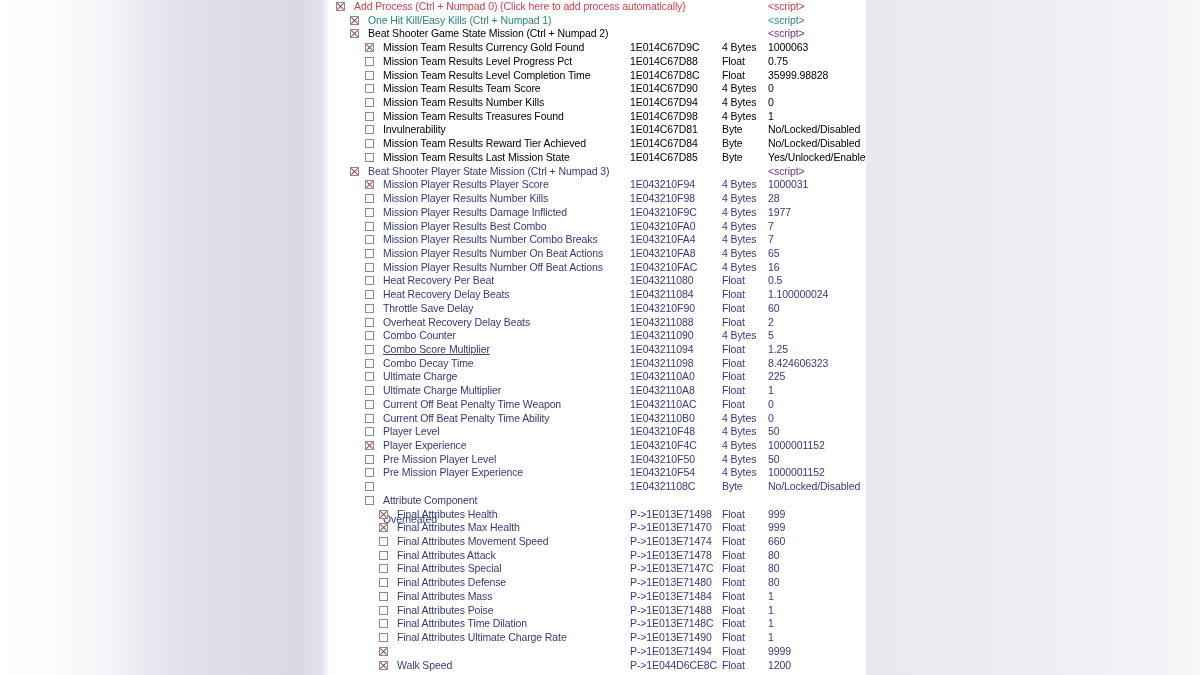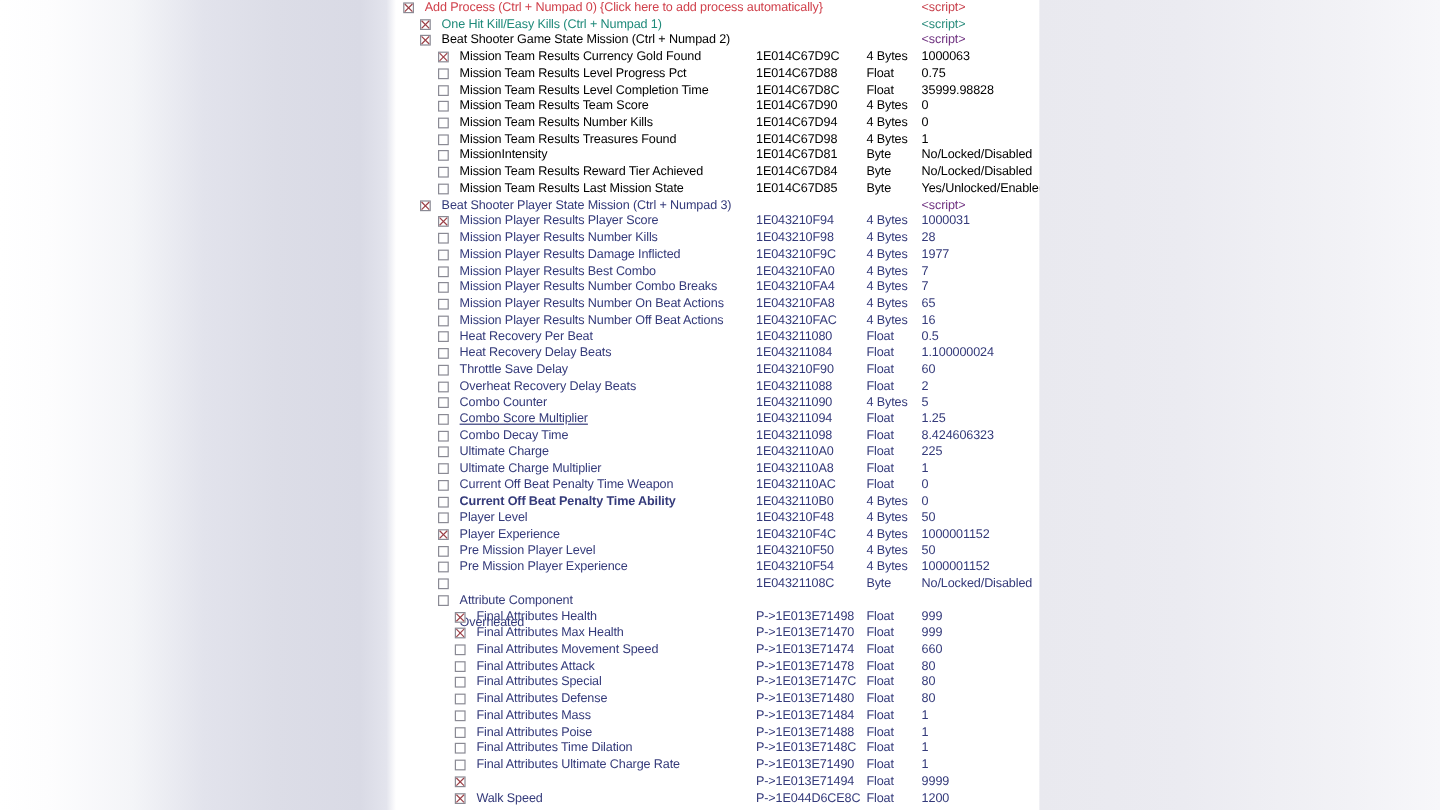--- a/index.html
+++ b/index.html
@@ -158,21 +158,21 @@
       </div>
       <div class="row">
         <div class="cb" style="left: 35px;"></div>
         <span class="desc c-purple" style="left: 53px;">Mission Team Results Treasures Found</span>
         <span class="addr c-purple">1E014C67D98</span>
         <span class="type c-purple">4 Bytes</span>
         <span class="val c-purple">1</span>
       </div>
       <div class="row">
         <div class="cb" style="left: 35px;"></div>
-        <span class="desc c-purple" style="left: 53px;">MissionIntensity</span>
+        <span class="desc c-purple" style="left: 53px;">Invulnerability</span>
         <span class="addr c-purple">1E014C67D81</span>
         <span class="type c-purple">Byte</span>
         <span class="val c-purple">No/Locked/Disabled</span>
       </div>
       <div class="row">
         <div class="cb" style="left: 35px;"></div>
         <span class="desc c-purple" style="left: 53px;">Mission Team Results Reward Tier Achieved</span>
         <span class="addr c-purple">1E014C67D84</span>
         <span class="type c-purple">Byte</span>
         <span class="val c-purple">No/Locked/Disabled</span>
@@ -305,21 +305,21 @@
       </div>
       <div class="row">
         <div class="cb" style="left: 35px;"></div>
         <span class="desc c-navy" style="left: 53px;">Current Off Beat Penalty Time Weapon</span>
         <span class="addr c-navy">1E0432110AC</span>
         <span class="type c-navy">Float</span>
         <span class="val c-navy">0</span>
       </div>
       <div class="row">
         <div class="cb" style="left: 35px;"></div>
-        <span class="desc c-navy" style="left: 53px; font-weight: bold;">Current Off Beat Penalty Time Ability</span>
+        <span class="desc c-navy" style="left: 53px;">Current Off Beat Penalty Time Ability</span>
         <span class="addr c-navy">1E0432110B0</span>
         <span class="type c-navy">4 Bytes</span>
         <span class="val c-navy">0</span>
       </div>
       <div class="row">
         <div class="cb" style="left: 35px;"></div>
         <span class="desc c-navy" style="left: 53px;">Player Level</span>
         <span class="addr c-navy">1E043210F48</span>
         <span class="type c-navy">4 Bytes</span>
         <span class="val c-navy">50</span>

